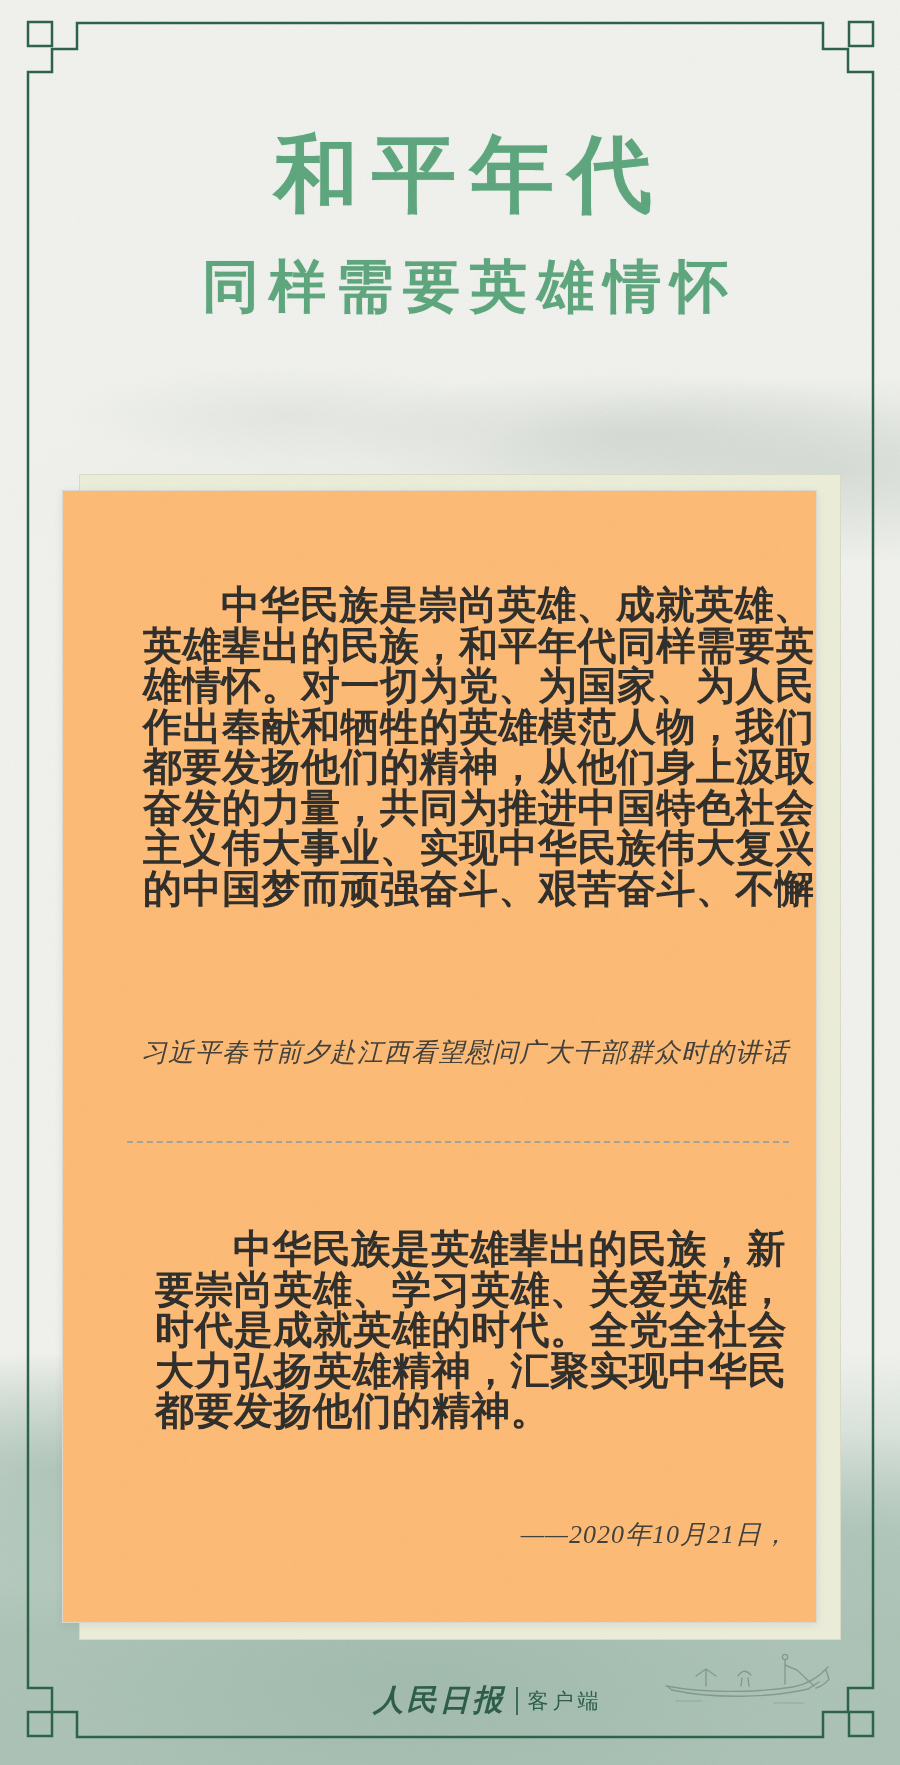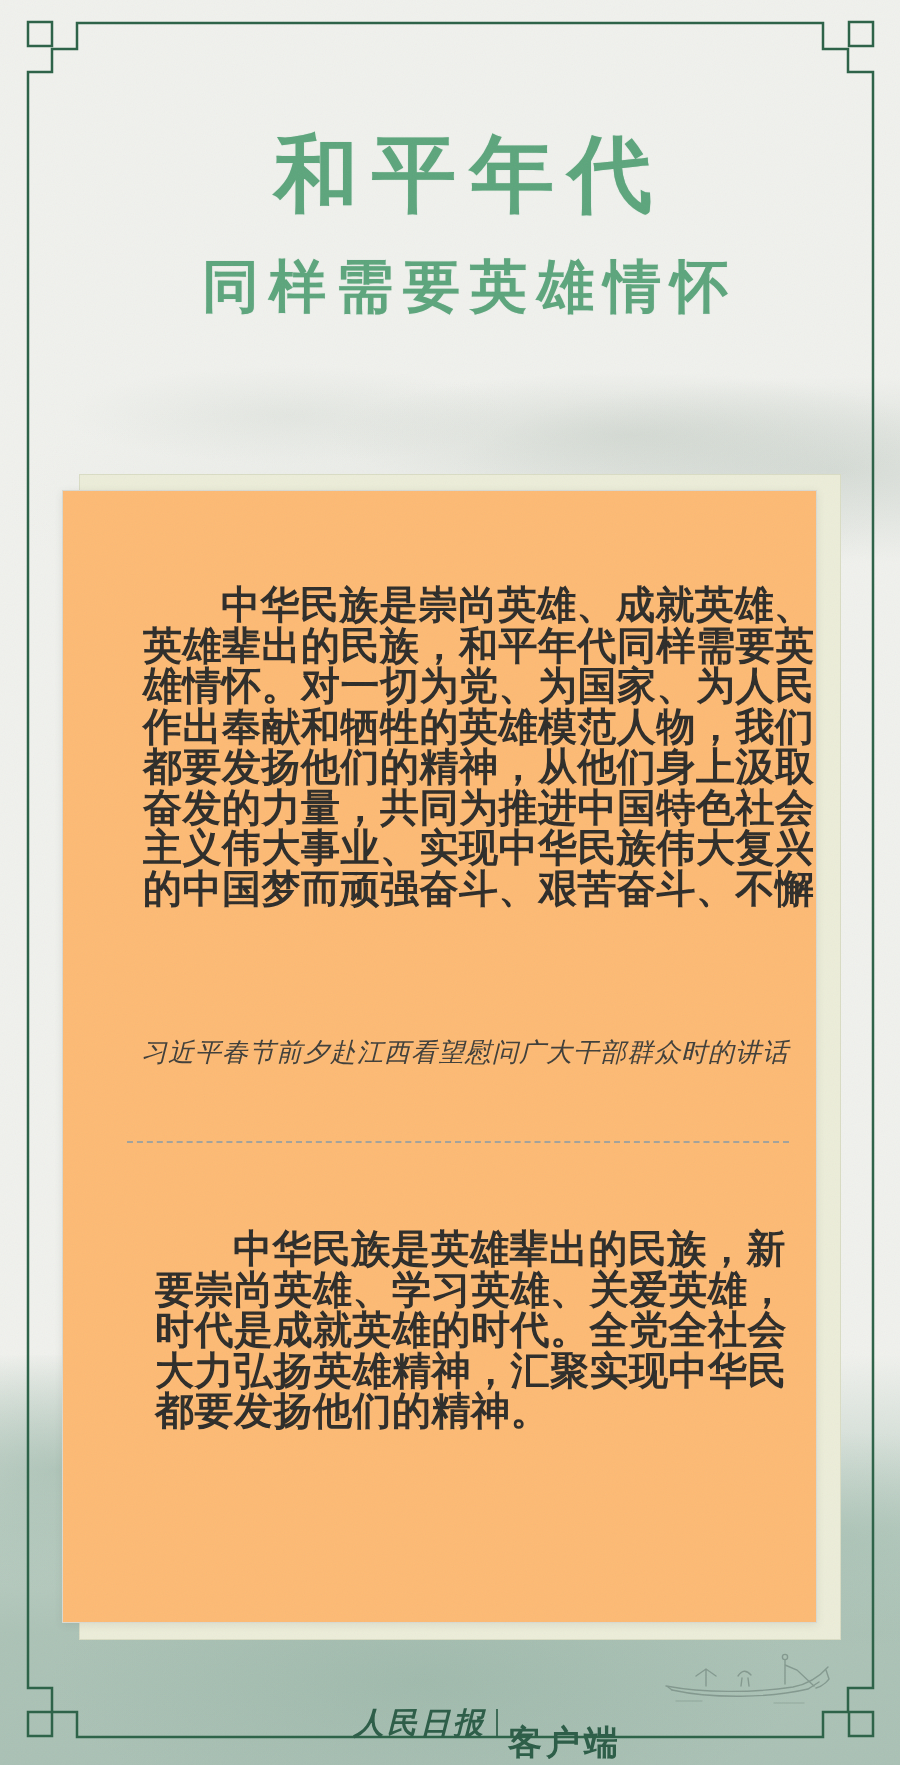--- a/index.html
+++ b/index.html
@@ -92,21 +92,21 @@
     font-family:"Liberation Serif","DejaVu Serif",serif;
     font-style:italic;font-weight:700;font-size:30px;letter-spacing:3px;margin-left:36px;
   }
   .brand-bar{
     display:inline-block;width:0;height:28px;margin:0 10px;
     border-left:2px solid #2e5e49;opacity:.85;
     overflow:hidden;text-indent:-99px;
   }
   .brand-suf{
     font-family:"Liberation Sans","DejaVu Sans",sans-serif;
-    font-weight:700;font-size:34px;letter-spacing:4px;margin-top:40px;
+    font-weight:400;font-size:21px;letter-spacing:4px;
   }
 </style>
 </head>
 <body>
 
 <div class="poster">
 
   <div class="bg-mountains"></div>
   <div class="bg-wash"></div>
 
@@ -138,20 +138,21 @@
 
     <div class="quote q2">
       <div class="ln first">中华民族是英雄辈出的民族，新</div>
       <div class="ln">要崇尚英雄、学习英雄、关爱英雄，</div>
       <div class="ln">时代是成就英雄的时代。全党全社会</div>
       <div class="ln">大力弘扬英雄精神，汇聚实现中华民</div>
       <div class="ln">都要发扬他们的精神。</div>
     </div>
 
     <div class="attr a2">
+      <div>——2020年10月21日，</div>
     </div>
 
   </div>
 
   <svg class="boat" width="180" height="64" viewBox="0 0 180 64">
     <g fill="none" stroke="#6e837a" stroke-width="1.4" stroke-linecap="round" opacity=".8">
       <path d="M8,40 C45,47 95,47 135,41 C151,38 162,30 170,21"></path>
       <path d="M14,44 C55,53 112,52 150,43 L161,36"></path>
       <path d="M10,41 L14,44 M168,24 L171,33 C171,33 166,40 158,42"></path>
       <path d="M38,30 L48,23 L58,30 M48,23 L48,40"></path>

